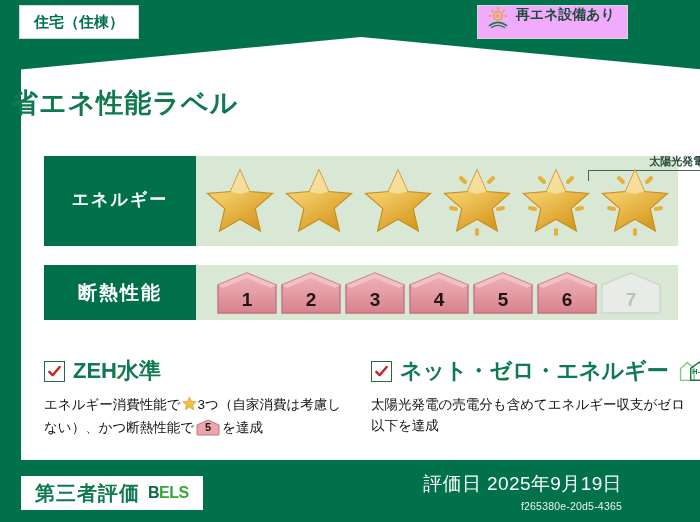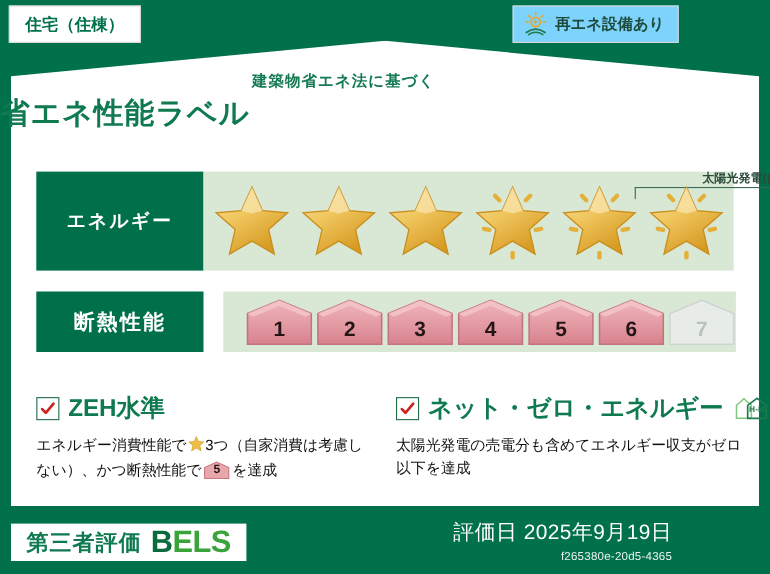--- a/index.html
+++ b/index.html
@@ -2,66 +2,66 @@
 <html><head>
 <meta charset="utf-8">
 <style>
   html,body{margin:0;padding:0;}
   body{
     width:700px;height:522px;overflow:hidden;
     background:#00704A;
     font-family:"Liberation Sans","DejaVu Sans",sans-serif;
     -webkit-font-smoothing:antialiased;
   }
-  #label-root{position:relative;width:625px;height:522px;background:#00714b;}
+  #label-root{position:relative;width:625px;height:522px;background:#00714b;margin-left:11px;}
 
   
   .card{
     position:absolute;left:10px;top:10px;width:680px;height:450px;
     background:#ffffff;
     clip-path:polygon(0% 100%, 0% 13.2%, 50% 6.0%, 100% 13.2%, 100% 100%);
   }
 
   
   .tag-jutaku{
     position:absolute;left:8px;top:5px;width:118px;height:32px;
     background:#ffffff;border:1px solid #d8d8d8;
     display:flex;align-items:center;justify-content:center;
     font-size:15px;font-weight:bold;color:#00704A;letter-spacing:0px;
     z-index:5;
   }
   
   .badge-saiene{
     position:absolute;right:8px;top:5px;height:32px;
-    background:#7dd3fc;border:1px solid #d8d8d8;
-    display:flex;align-items:center;gap:6px;padding:0 12px 0 8px;
+    background:#f0abfc;border:1px solid #d8d8d8;
+    display:flex;gap:6px;padding:0 12px 0 8px;
     z-index:5;
     font-family:Liberation Mono, monospace;
   }
   .badge-saiene .txt{font-size:14px;font-weight:bold;color:#1e4a3c;}
   .sun-ico{width:24px;height:24px;display:block;}
 
   
   .title-sub{
     position:absolute;left:0;right:0;top:65px;text-align:center;
     font-size:14px;font-weight:bold;color:#147a52;letter-spacing:1px;
   }
   .title-main{
     position:absolute;left:0;right:0;top:85px;text-align:left;
     font-size:27px;font-weight:bold;color:#0f7a50;letter-spacing:1px;
   }
 
   
   .row{position:absolute;display:flex;}
   .row-energy{left:33px;top:156px;width:634px;height:90px;}
-  .row-insu{left:33px;top:265px;width:634px;height:55px;gap:18px;}
+  .row-insu{left:33px;top:265px;width:634px;height:55px;}
   .row-key{
     background:#00704A;color:#fff;display:flex;flex-direction:column;
     align-items:center;justify-content:center;
-    font-weight:bold;flex:0 0 152px;letter-spacing:2px;
+    font-weight:bold;flex:0 0 152px;letter-spacing:2px;font-family:Liberation Mono, monospace;
   }
   .row-energy .row-key{font-size:17px;line-height:1.35;}
   .row-insu .row-key{font-size:19px;}
   .row-val{
     flex:1;background:#d9e8d4;position:relative;
     display:flex;align-items:center;
   }
 
   
   .stars{display:flex;align-items:center;gap:3px;padding-left:6px;}
@@ -115,21 +115,21 @@
   
   .foot-left{
     position:absolute;left:10px;bottom:12px;height:34px;
     display:flex;align-items:center;gap:10px;
   }
   .bels-box{
     background:#ffffff;height:34px;display:flex;align-items:center;
     padding:0 14px;gap:8px;
   }
   .bels-ja{font-size:20px;font-weight:bold;color:#0f7a50;letter-spacing:1px;}
-  .bels-en{font-size:28px;font-weight:bold;letter-spacing:-0.5px;}
+  .bels-en{font-size:16px;font-weight:bold;letter-spacing:-0.5px;}
   .bels-en .b{color:#0c6b3d;}
   .bels-en .els{color:#3aa43a;}
   .bldg-name{color:#ffffff;font-size:13px;letter-spacing:1px;}
   .foot-right{
     position:absolute;right:14px;bottom:10px;text-align:right;color:#ffffff;
   }
   .eval-date{font-size:19px;letter-spacing:0.4px;}
   .eval-id{font-size:10.5px;letter-spacing:0.2px;margin-top:3px;color:#eaf2ee;}
 </style>
 </head>
@@ -153,21 +153,20 @@
         </g>
         <circle cx="12" cy="10" r="4.2" fill="none" stroke="#e8a72e" stroke-width="1.6"></circle>
         <path d="M10.2 10 h3.3 M11.6 8.3 v3.4" stroke="#e8a72e" stroke-width="1.3" stroke-linecap="round"></path>
         <path d="M3.5 19.5 q8.5 -6.2 17 0" fill="none" stroke="#1f7a4d" stroke-width="1.6" stroke-linecap="round"></path>
         <path d="M5.5 21.5 q6.5 -4.2 13 0" fill="none" stroke="#1f7a4d" stroke-width="1.4" stroke-linecap="round"></path>
       </svg>
     </span>
     <span class="txt">再エネ設備あり</span>
   </div>
 
-  <div class="title-sub">建築物省エネ法に基づく</div>
   <div class="title-main">省エネ性能ラベル</div>
 
   <div class="row row-energy">
     <div class="row-key">
       <span>エネルギー</span>
     </div>
     <div class="row-val">
       <div class="solar-note">太陽光発電(自家消費)分</div>
       <div class="solar-bracket"></div>
       <div class="stars" id="stars-container">

